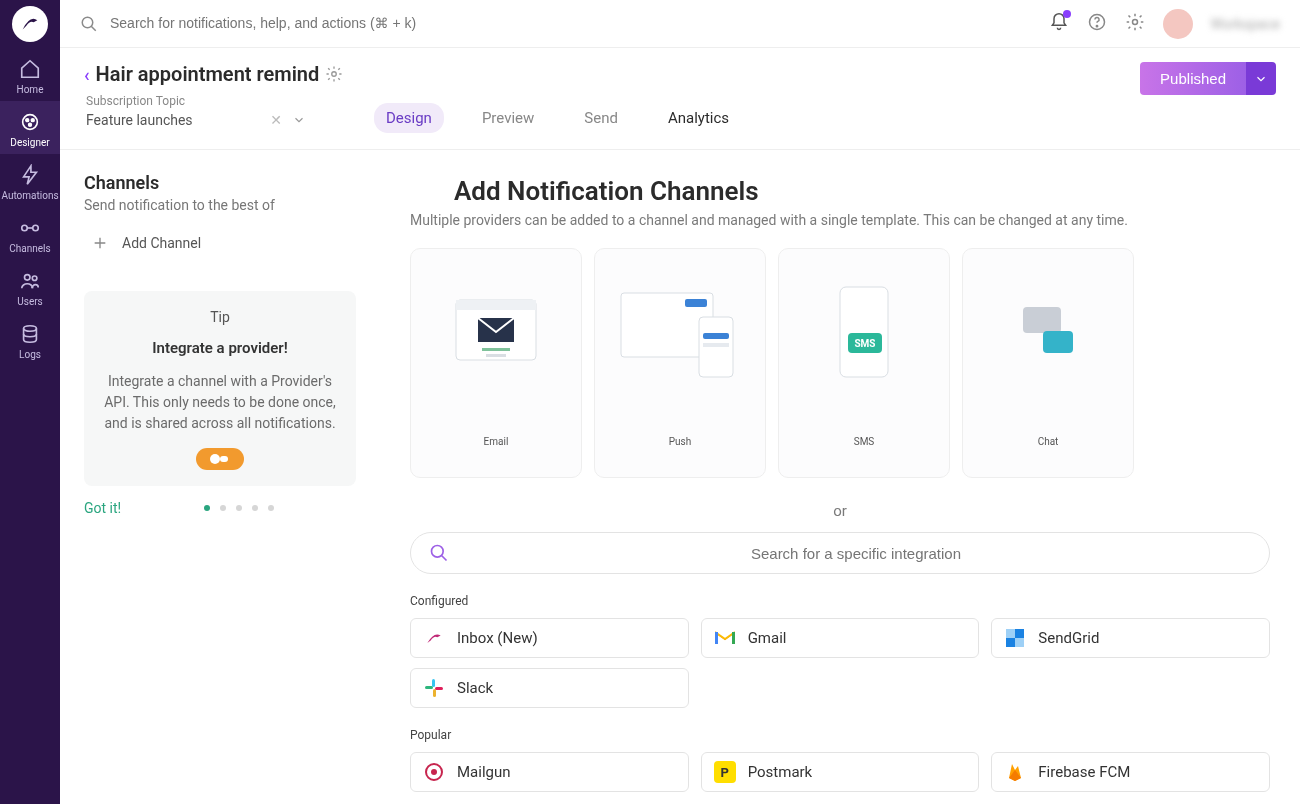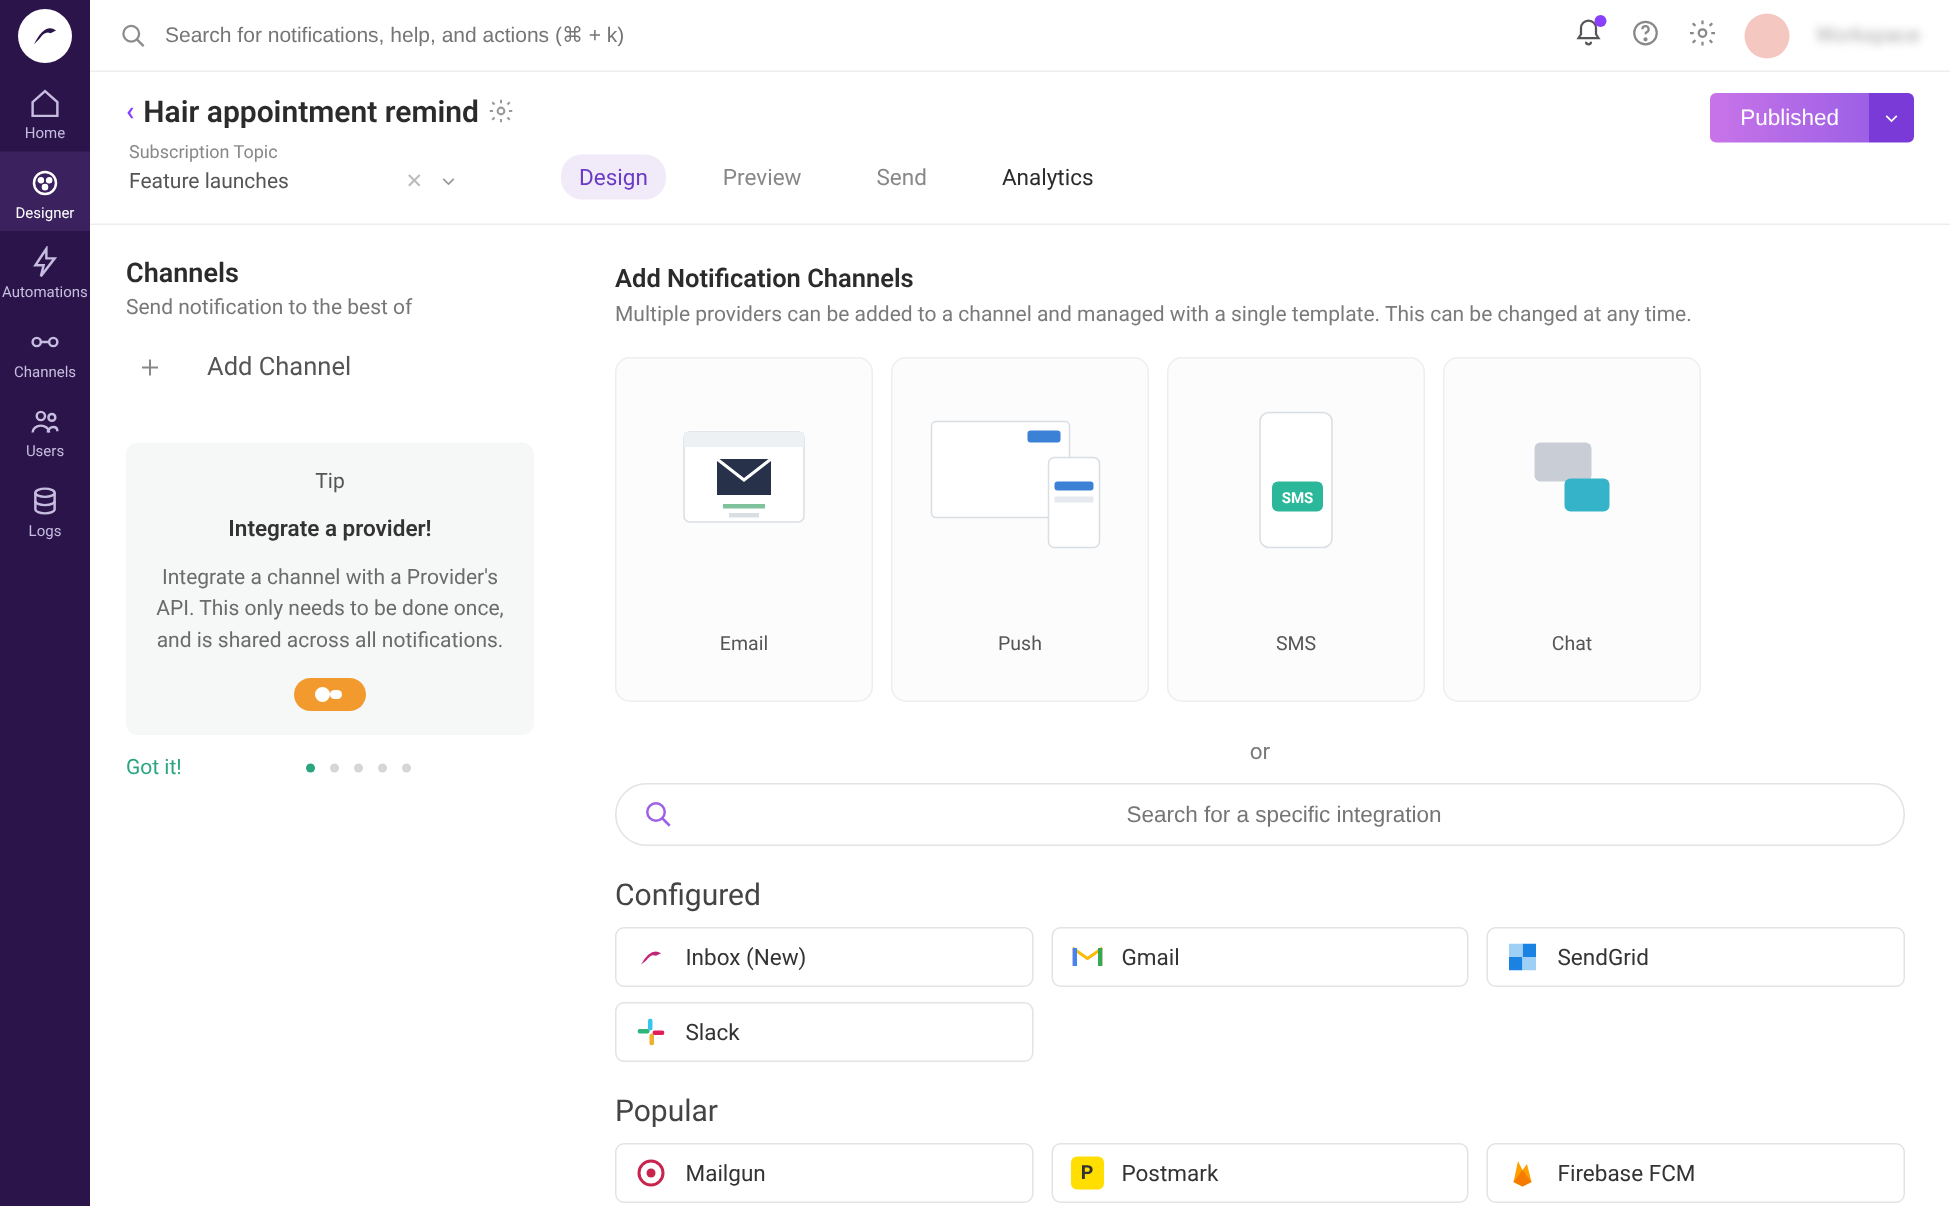--- a/index.html
+++ b/index.html
@@ -36,43 +36,43 @@
   .tab.dark { color:#2b2b2b; }
   .publish-wrap { margin-left:auto; display:flex; align-items:stretch; }
   .publish-btn { background: linear-gradient(90deg,#c874e8,#9d60e6); color:#fff; font-size:15px; padding:8px 20px; border:none; border-radius:4px 0 0 4px; cursor:pointer; }
   .publish-caret { background:#7a3ad7; width:30px; border:none; border-radius:0 4px 4px 0; cursor:pointer; display:flex; align-items:center; justify-content:center; }
   .publish-caret svg path { stroke:#fff; stroke-width:2; fill:none; }
   
   .body { display:flex; }
   .left-col { width:320px; padding:22px 24px; }
   .left-title { font-size:18px; font-weight:600; }
   .left-sub { color:#777; font-size:14px; margin-top:4px; }
-  .add-channel { display:flex; align-items:center; gap:30px; margin-top:22px; color:#555; font-size:17px; cursor:pointer; padding-left:8px; }
+  .add-channel { display:flex; align-items:center; gap:14px; margin-top:22px; color:#555; font-size:14px; cursor:pointer; padding-left:8px; }
   .tip-card { margin-top:40px; background:#f6f7f7; border-radius:8px; padding:18px 18px 16px; text-align:center; }
   .tip-title { font-size:14px; color:#555; }
   .tip-head { font-size:15px; font-weight:600; margin-top:14px; color:#333; }
   .tip-body { font-size:14px; color:#6b6b6b; margin-top:14px; line-height:1.5; }
   .tip-btn { margin-top:14px; display:inline-flex; background:#f29a2e; border-radius:14px; width:48px; height:22px; align-items:center; justify-content:center; }
   .tip-footer { display:flex; align-items:center; margin-top:14px; }
   .gotit { color:#2aa57f; font-size:14px; cursor:pointer; }
   .dots { display:flex; gap:10px; margin-left:auto; margin-right:auto; }
   .dot { width:6px; height:6px; border-radius:50%; background:#d6d6d6; }
   .dot.active { background:#2aa57f; }
   
   .main-col { flex:1; padding:26px 30px 20px 30px; }
-  .main-title { font-size:17px; font-weight:600; }
+  .main-title { font-size:26px; font-weight:600;margin-left:44px; }
   .main-sub { color:#7a7a7a; font-size:14px; margin-top:6px; }
   .channel-cards { display:flex; gap:12px; margin-top:20px; }
   .channel-card { width:172px; height:230px; border:1px solid #eee; border-radius:10px; background:#fcfcfd; display:flex; flex-direction:column; align-items:center; justify-content:flex-end; padding-bottom:30px; cursor:pointer; }
-  .card-label { font-size:13px; color:#555; margin-top:22px; }
+  .card-label { font-size:10px; color:#555; margin-top:22px; }
   .illus { display:flex; align-items:center; justify-content:center; flex:1; }
   .or-text { text-align:center; color:#7a7a7a; margin-top:24px; font-size:15px; }
   .integration-search { display:flex; align-items:center; gap:12px; border:1px solid #e3e3e3; border-radius:24px; padding:10px 18px; margin-top:12px; }
   .integration-search input { border:none; outline:none; font-size:15px; flex:1; color:#666; background:transparent;text-align:center; }
-  .section-title { font-size:20px; color:#444; margin-top:20px; }
+  .section-title { font-size:12px; color:#444; margin-top:20px; }
   .intgrid { display:grid; grid-template-columns: repeat(3, 1fr); gap:10px 12px; margin-top:10px; }
   .intitem { border:1px solid #e3e3e3; border-radius:6px; padding:8px 12px; display:flex; align-items:center; gap:12px; font-size:15px; color:#333; cursor:pointer; background:#fff; }
   .iconbox { width:22px; height:22px; display:flex; align-items:center; justify-content:center; font-size:13px; font-weight:700; border-radius:4px; }
 </style>
 </head>
 <body>
 
 <div class="sidebar">
   <div class="logo-wrap">
     <div class="logo-circle">

